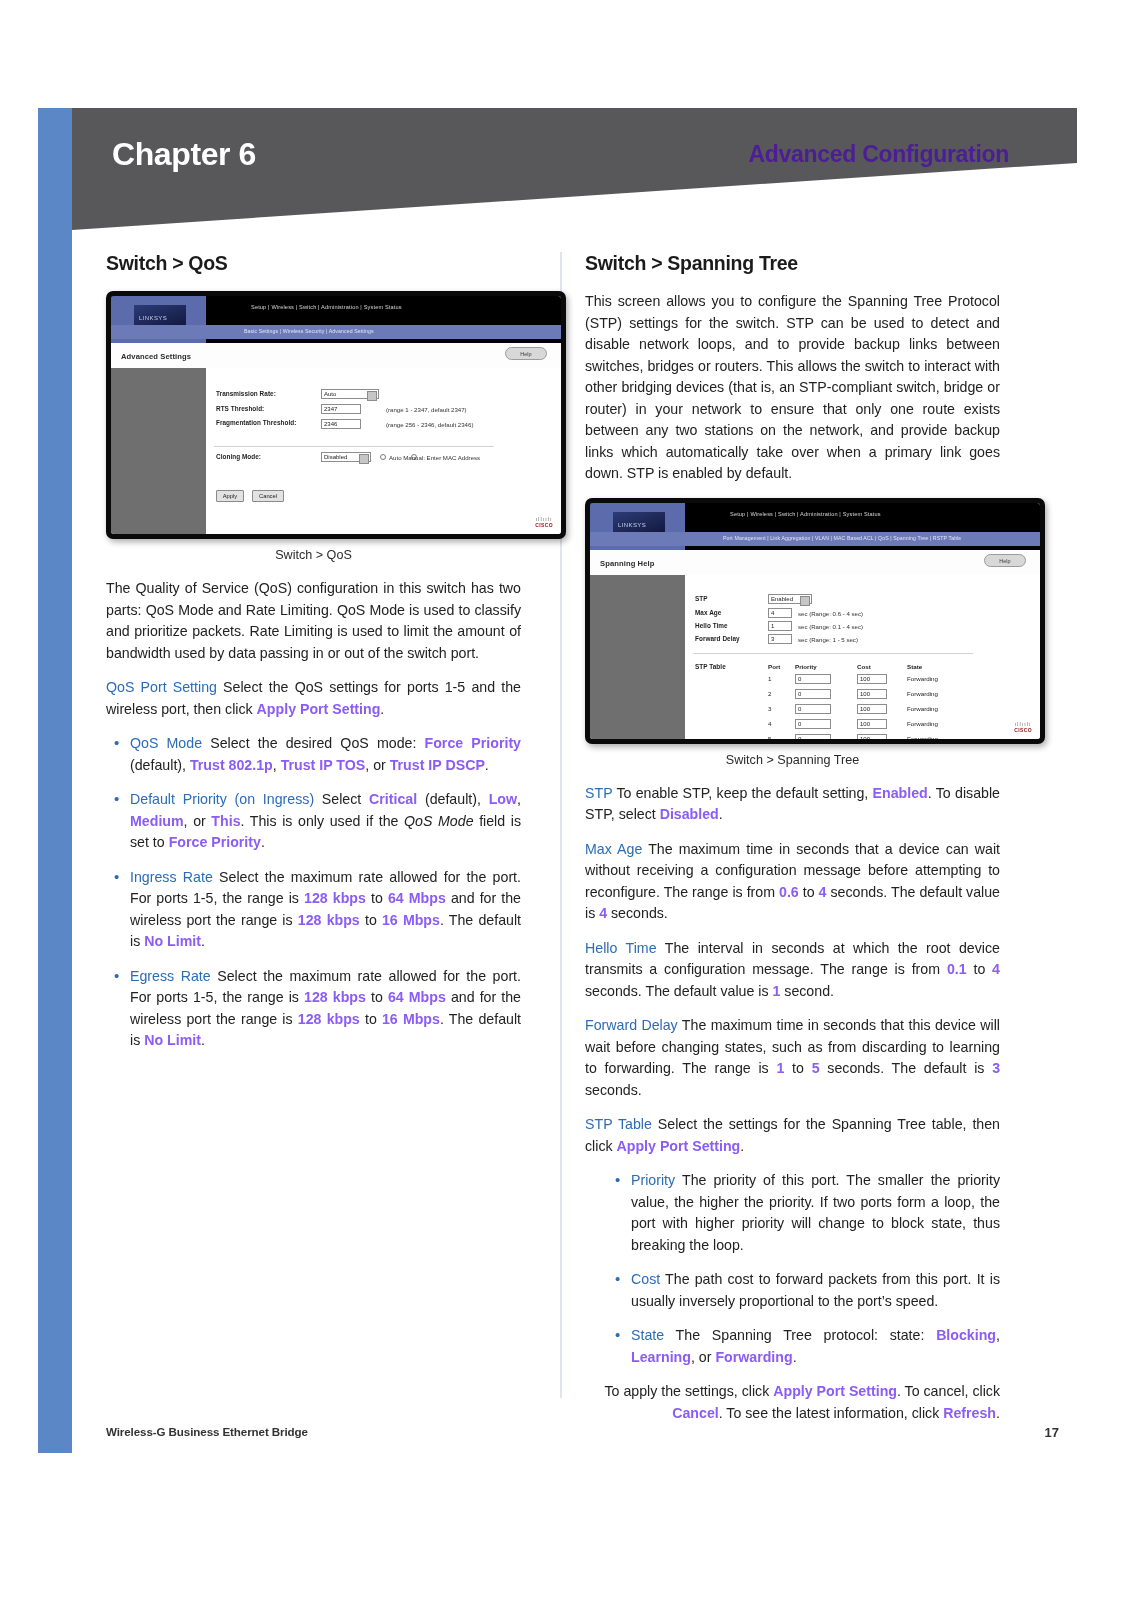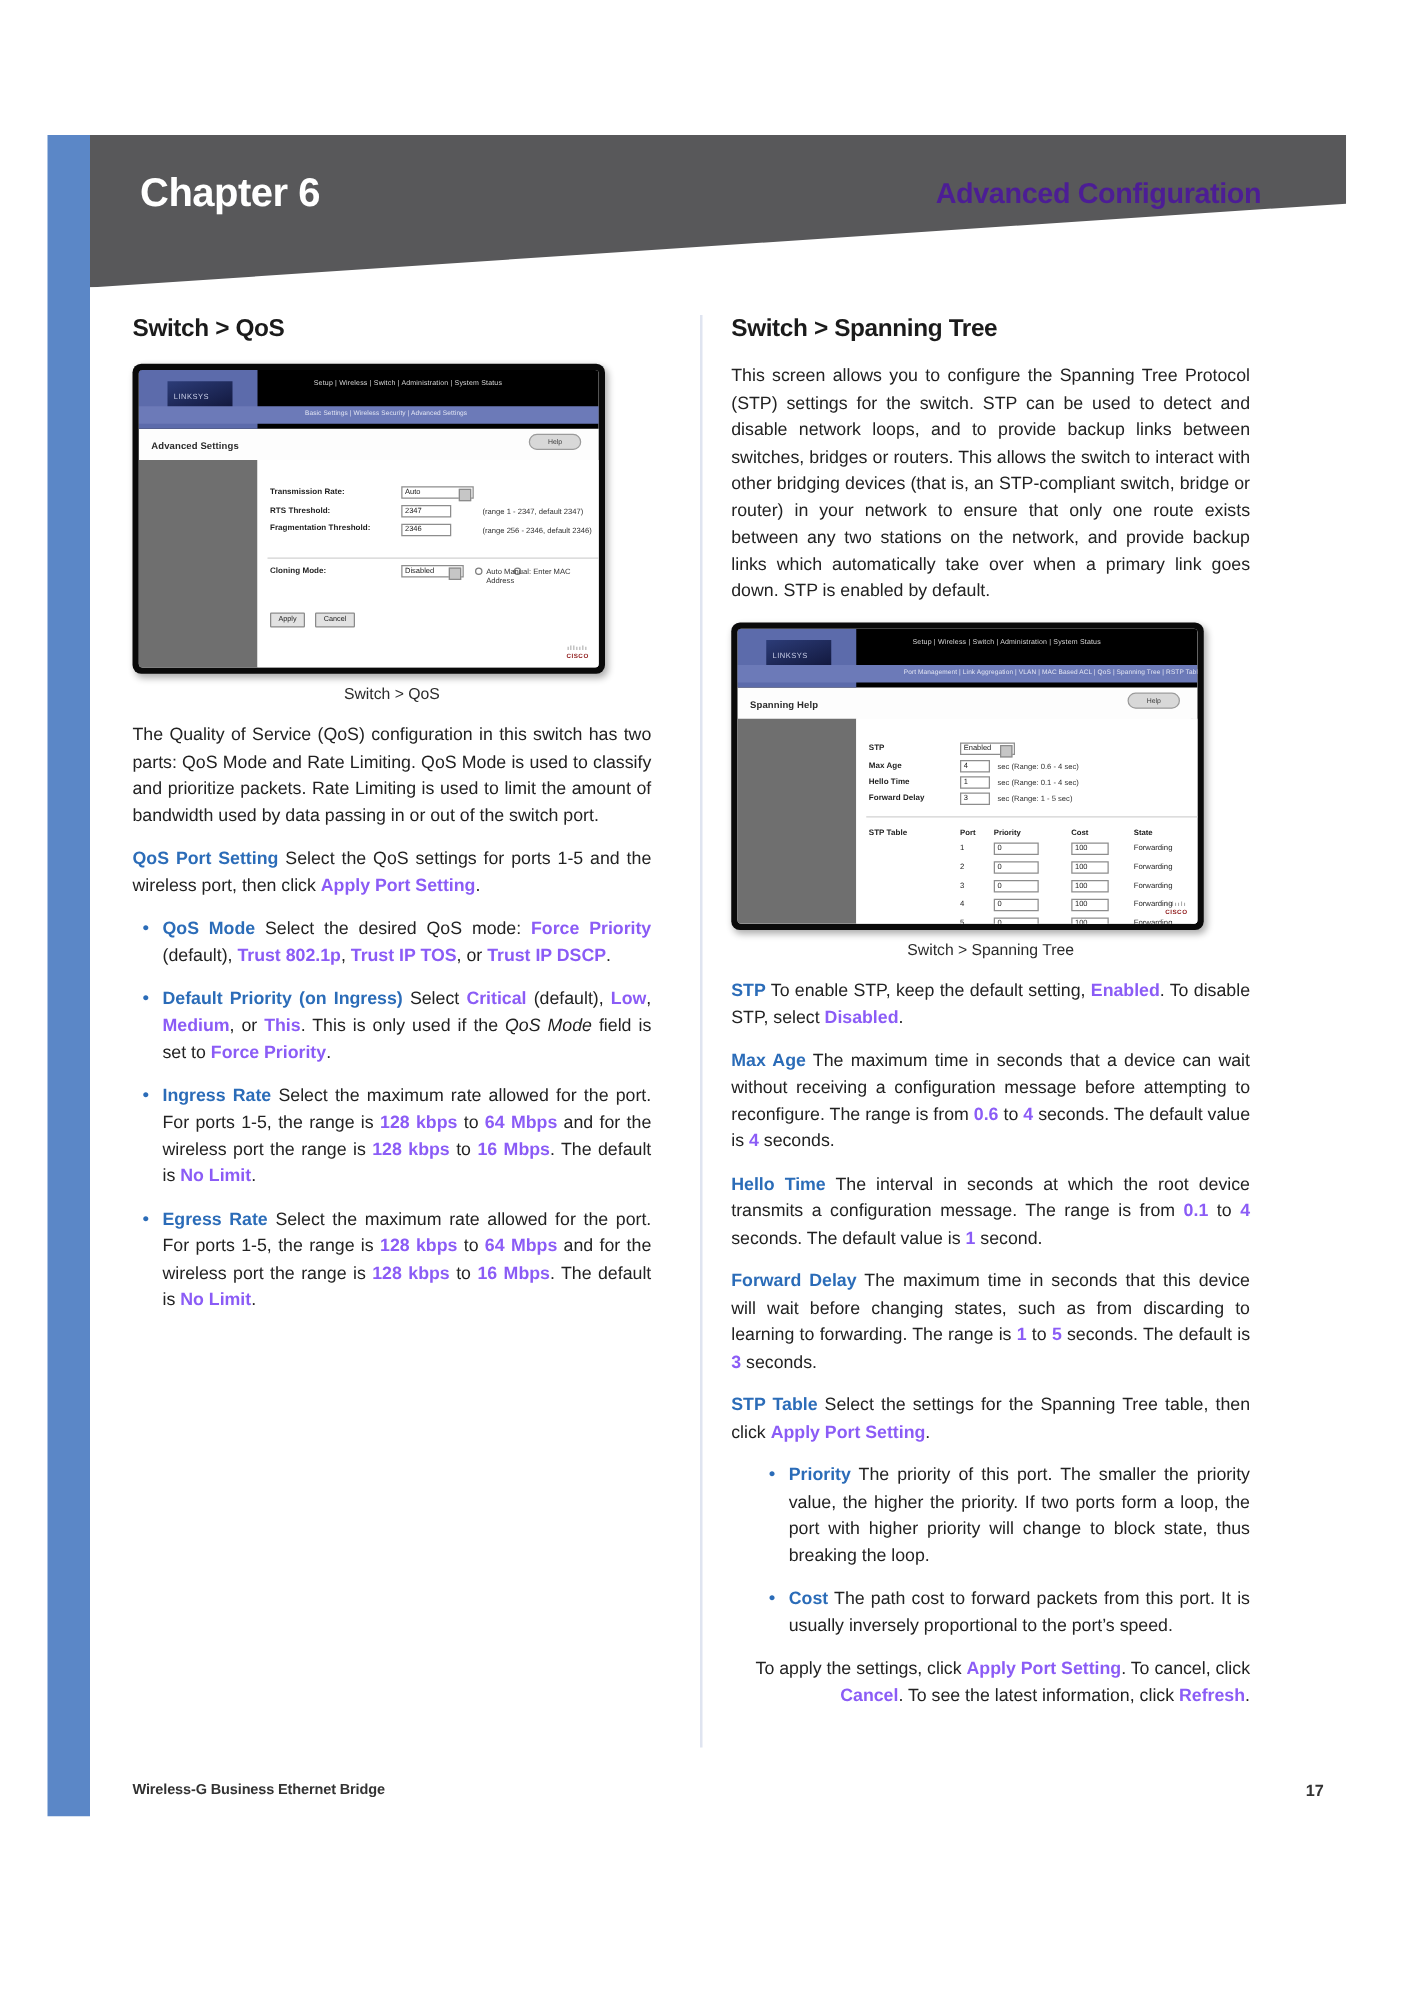--- a/index.html
+++ b/index.html
@@ -102,21 +102,21 @@
   p.body {
     font-size: 14.2px;
     line-height: 21.5px;
     color: #222222;
     text-align: justify;
     margin-bottom: 13px;
   }
   p.body.lastpara { text-align: right; }
   .lead {
     color: #2b6cb8;
-    font-weight: bold;
+    font-weight: normal;
     margin-top: 40px;
   }
   b { font-weight: bold; color: #8b5cf6; }
   i { font-style: italic; }
 
   ul.bullets {
     list-style: none;
     margin: 0 0 0 0;
     padding: 0;
   }
@@ -144,21 +144,21 @@
   .figcaption {
     text-align: center;
     font-size: 12.6px;
     color: #2b2b2b;
     margin-top: 9px;
     margin-bottom: 16px;
   }
 
   .shot {
     position: relative;
-    width: 378px;
+    width: 460px;
     height: 248px;
     background: #0a0a0a;
     border-radius: 7px;
     box-shadow: 2px 3px 6px rgba(0,0,0,0.32);
     overflow: hidden;
     filter: blur(0.35px);
   }
   .shot.tall { height: 246px; }
 
   .shot-frame {
@@ -509,20 +509,21 @@
           <p class="body"><span class="lead">STP</span><span>  To enable STP, keep the default setting, </span><b>Enabled</b><span>. To disable STP, select </span><b>Disabled</b><span>.</span></p>
           <p class="body"><span class="lead">Max Age</span><span> The maximum time in seconds that a device can wait without receiving a configuration message before attempting to reconfigure. The range is from </span><b>0.6</b><span> to </span><b>4</b><span> seconds. The default value is </span><b>4</b><span> seconds.</span></p>
           <p class="body"><span class="lead">Hello Time</span><span> The interval in seconds at which the root device transmits a configuration message. The range is from </span><b>0.1</b><span> to </span><b>4</b><span> seconds. The default value is </span><b>1</b><span> second.</span></p>
           <p class="body"><span class="lead">Forward Delay</span><span>  The maximum time in seconds that this device will wait before changing states, such as from discarding to learning to forwarding. The range is </span><b>1</b><span> to </span><b>5</b><span> seconds. The default is </span><b>3</b><span> seconds.</span></p>
           <p class="body"><span class="lead">STP Table</span><span>  Select the settings for the Spanning Tree table, then click </span><b>Apply Port Setting</b><span>.</span></p>
         </div>
 
       <ul class="bullets indent2">
           <li><span class="lead">Priority</span><span> The priority of this port. The smaller the priority value, the higher the priority. If two ports form a loop, the port with higher priority will change to block state, thus breaking the loop.</span></li>
           <li><span class="lead">Cost</span><span>  The path cost to forward packets from this port. It is usually inversely proportional to the port’s speed.</span></li>
+          <li><span class="lead">State</span><span> The Spanning Tree protocol: state: </span><b>Blocking</b><span>, </span><b>Learning</b><span>, or </span><b>Forwarding</b><span>.</span></li>
         </ul>
 
       <p class="body lastpara"><span>To apply the settings, click </span><b>Apply Port Setting</b><span>. To cancel, click </span><b>Cancel</b><span>. To see the latest information, click </span><b>Refresh</b><span>.</span></p>
 
     </div>
   </div>
 
   <div class="footer-name">Wireless-G Business Ethernet Bridge</div>
   <div class="footer-page">17</div>
 

